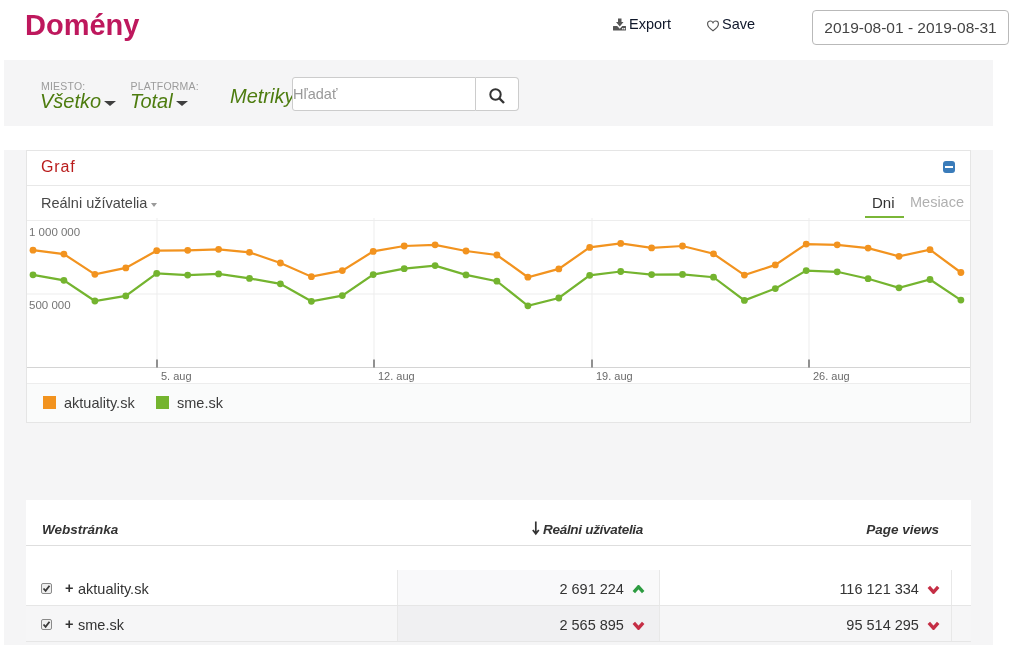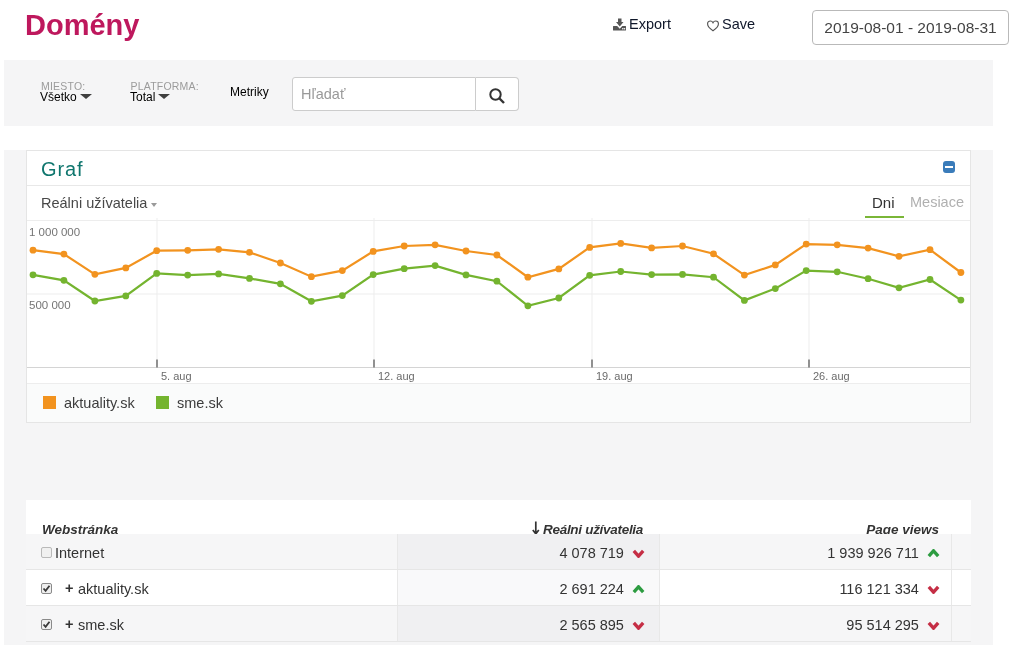--- a/index.html
+++ b/index.html
@@ -7,31 +7,31 @@
 .abs { position:absolute; }
 
 
 #title { position:absolute; left:25px; top:9px; font-size:29px; font-weight:bold; color:#be185d; }
 .ctl { position:absolute; font-size:14.5px; color:#0f172a; }
 #datebox { position:absolute; left:774px; top:10px; width:197px; height:35px; border:1px solid #b9b9b9; border-radius:4px; font-size:15.5px; color:#444; text-align:center; line-height:33px;margin-left:38px; }
 
 
 #filterbar { position:absolute; left:4px; top:60px; width:989px; height:66px; background:#f5f5f6; }
 .flabel { position:absolute; font-size:10.5px; color:#9b9b9b; letter-spacing:0.2px; }
-.fval { position:absolute; font-size:12px; color:#000000; }
+.fval { position:absolute; font-size:20px; color:#4d7c0f;font-style:italic; }
 .caret { display:inline-block; width:0; height:0; border-left:6px solid transparent; border-right:6px solid transparent; border-top:5px solid #3f3f3f; margin-left:3px; vertical-align:2px; }
-#searchinput { position:absolute; left:288px; top:17px; width:184px; height:34px; background:#fff; border:1px solid #ccc; border-radius:3px 0 0 3px; font-size:14.5px; color:#999; line-height:32px; padding-left:8px; }
+#searchinput { position:absolute; left:288px; top:17px; width:184px; height:34px; background:#fff; border:1px solid #ccc; border-radius:3px 0 0 3px; font-size:14.5px; color:#999; line-height:32px; }
 #searchbtn { position:absolute; left:472px; top:17px; width:43px; height:34px; background:#fff; border:1px solid #ccc; border-left:none; border-radius:0 4px 4px 0; }
 
 
 #main { position:absolute; left:4px; top:150px; width:989px; height:495px; background:#f5f5f6; }
 
 
 #chartpanel { position:absolute; left:22px; top:0; width:945px; height:273px; background:#fff; border:1px solid #e5e5e5; }
-#graf { position:absolute; left:14px; top:7px; font-size:20px; letter-spacing:0.9px; color:#0f766e; }
+#graf { position:absolute; left:14px; top:7px; font-size:16px; letter-spacing:0.9px; color:#b91c1c; }
 #minusbtn { position:absolute; left:916px; top:10px; width:12px; height:12px; background:#3a7cba; border-radius:3px; }
 #minusbtn:after { content:""; position:absolute; left:2px; top:5px; width:8px; height:2px; background:#fff; }
 #chead { position:absolute; left:0; top:34px; width:943px; height:1px; background:#e8e8e8; }
 #metricdd { position:absolute; left:14px; top:44px; font-size:14.5px; color:#484848; }
 .smallcaret { display:inline-block; width:0; height:0; border-left:3.5px solid transparent; border-right:3.5px solid transparent; border-top:4.5px solid #9a9a9a; margin-left:4px; vertical-align:1px; }
 #dni { position:absolute; left:845px; top:43px; font-size:15px; color:#333; }
 #dniline { position:absolute; left:838px; top:65px; width:39px; height:2px; background:#7ab637; }
 #mesiace { position:absolute; left:883px; top:43px; font-size:14.5px; color:#b0b0b0; }
 #legend { position:absolute; left:0; top:232px; width:943px; height:39px; background:#fafbfb; border-top:1px solid #ededed; font-size:14.5px; color:#3c3c3c; }
 .lsq { display:inline-block; width:13px; height:13px; vertical-align:-1px; margin-right:8px; }
@@ -173,33 +173,20 @@
   </div>
   <div id="tablepanel">
       <div class="trow" style="top:12px; height:33px;font-style:italic;">
 <span style="position:absolute; left:16px; top:10px; font-weight:bold; font-size:13.5px;">Webstránka</span>
 <span style="position:absolute; right:328px; top:9px; font-weight:bold; font-size:13.5px; letter-spacing:-0.3px;"><svg width="8" height="15" viewBox="0 0 8 15" style="vertical-align:-2px; margin-right:3px;">
             <path d="M3.8 0.5 L3.8 12.5 M0.8 9 L3.8 12.8 L6.8 9" fill="none" stroke="#333" stroke-width="1.7"></path>
           </svg>Reálni užívatelia</span>
 <span style="position:absolute; right:32px; top:10px; font-weight:bold; font-size:13.5px;">Page views</span>
 <span style="position:absolute; left:0; top:33px; width:945px; height:1px; background:#dedede;"></span>
 </div>
-<div class="trow" style="top:34px; height:35px; background:#f6f6f7;">
-<span class="cell" style="left:371px; width:263px; background:rgba(25,35,55,0.028); border-left:1px solid #e8e8e8; border-right:1px solid #e8e8e8;"></span>
-<span class="cell" style="left:925px; width:20px; border-left:1px solid #e8e8e8;"></span>
-<span style="position:absolute; left:15px; top:13px; width:11px; height:11px; border:1px solid #b9b9b9; background:#f0f0f0; border-radius:2px;"></span>
-        <span style="position:absolute; left:29px; top:11px;">Internet</span>
-<span style="position:absolute; right:326px; top:11px;">4 078 719&nbsp;&nbsp;<svg width="13" height="9" viewBox="0 0 13 9" style="vertical-align:0px;">
-            <path d="M1.8 1.9 L6.5 7.2 L11.2 1.9" fill="none" stroke="#c52e45" stroke-width="3.3" stroke-linejoin="miter" stroke-linecap="butt"></path>
-          </svg></span>
-<span style="position:absolute; right:31px; top:11px;">1 939 926 711&nbsp;&nbsp;<svg width="13" height="9" viewBox="0 0 13 9" style="vertical-align:0px;">
-            <path d="M1.8 7.1 L6.5 1.8 L11.2 7.1" fill="none" stroke="#2d9c41" stroke-width="3.3" stroke-linejoin="miter" stroke-linecap="butt"></path>
-          </svg></span>
-<span style="position:absolute; left:0; top:35px; width:945px; height:1px; background:#e6e6e6;"></span>
-</div>
 <div class="trow" style="top:70px; height:35px; background:#ffffff;">
 <span class="cell" style="left:371px; width:263px; background:rgba(25,35,55,0.028); border-left:1px solid #e8e8e8; border-right:1px solid #e8e8e8;"></span>
 <span class="cell" style="left:925px; width:20px; border-left:1px solid #e8e8e8;"></span>
 <span style="position:absolute; left:15px; top:13px; width:11px; height:11px; border:1px solid #8a8a8a; background:#efefef; border-radius:2px;">
           <svg width="9" height="9" viewBox="0 0 9 9" style="position:absolute;left:0px;top:0px;">
             <path d="M1.5 4.5 L3.6 6.8 L7.5 1.8" fill="none" stroke="#3a3a3a" stroke-width="1.8"></path>
           </svg>
         </span>
         <span style="position:absolute; left:39px; top:10px; font-weight:bold;">+</span>
         <span style="position:absolute; left:52px; top:11px;">aktuality.sk</span>

